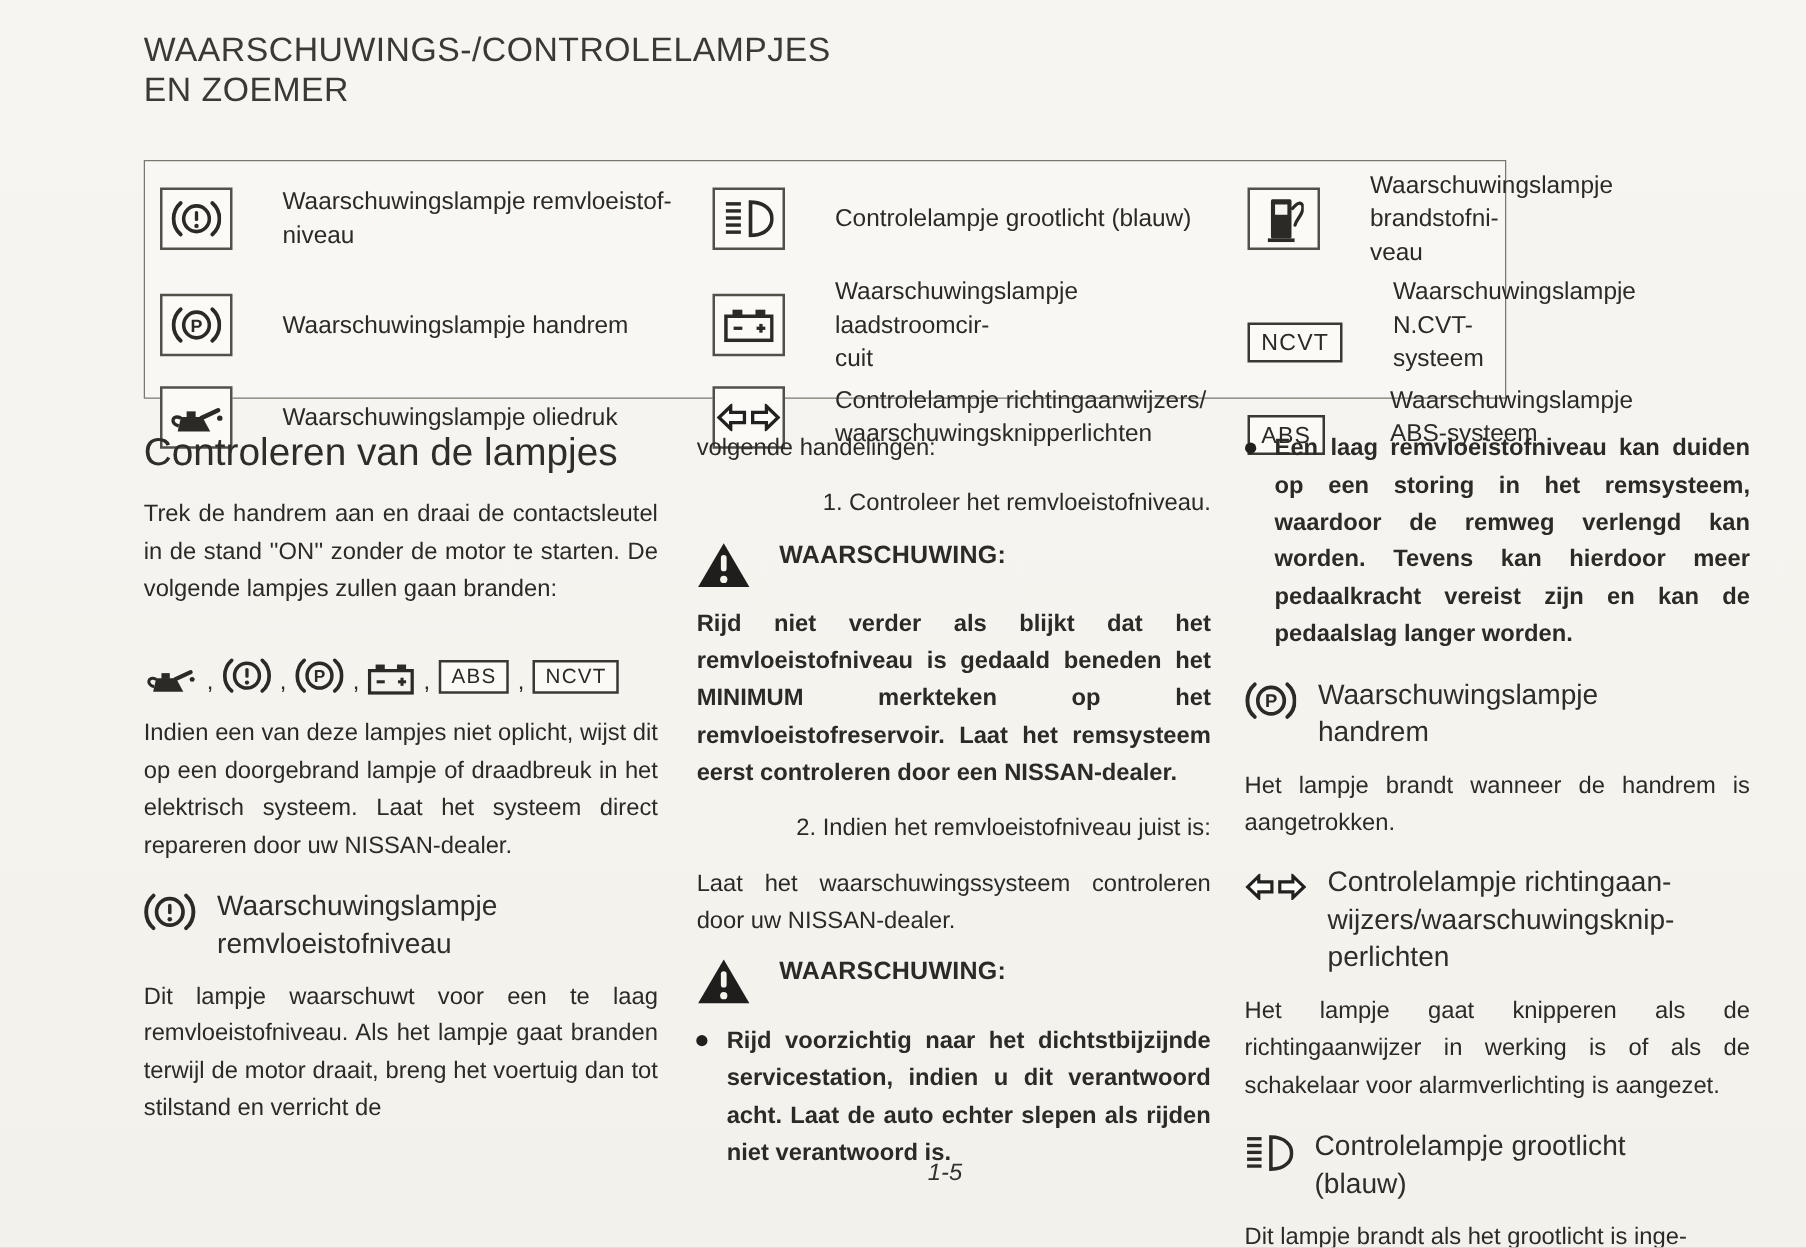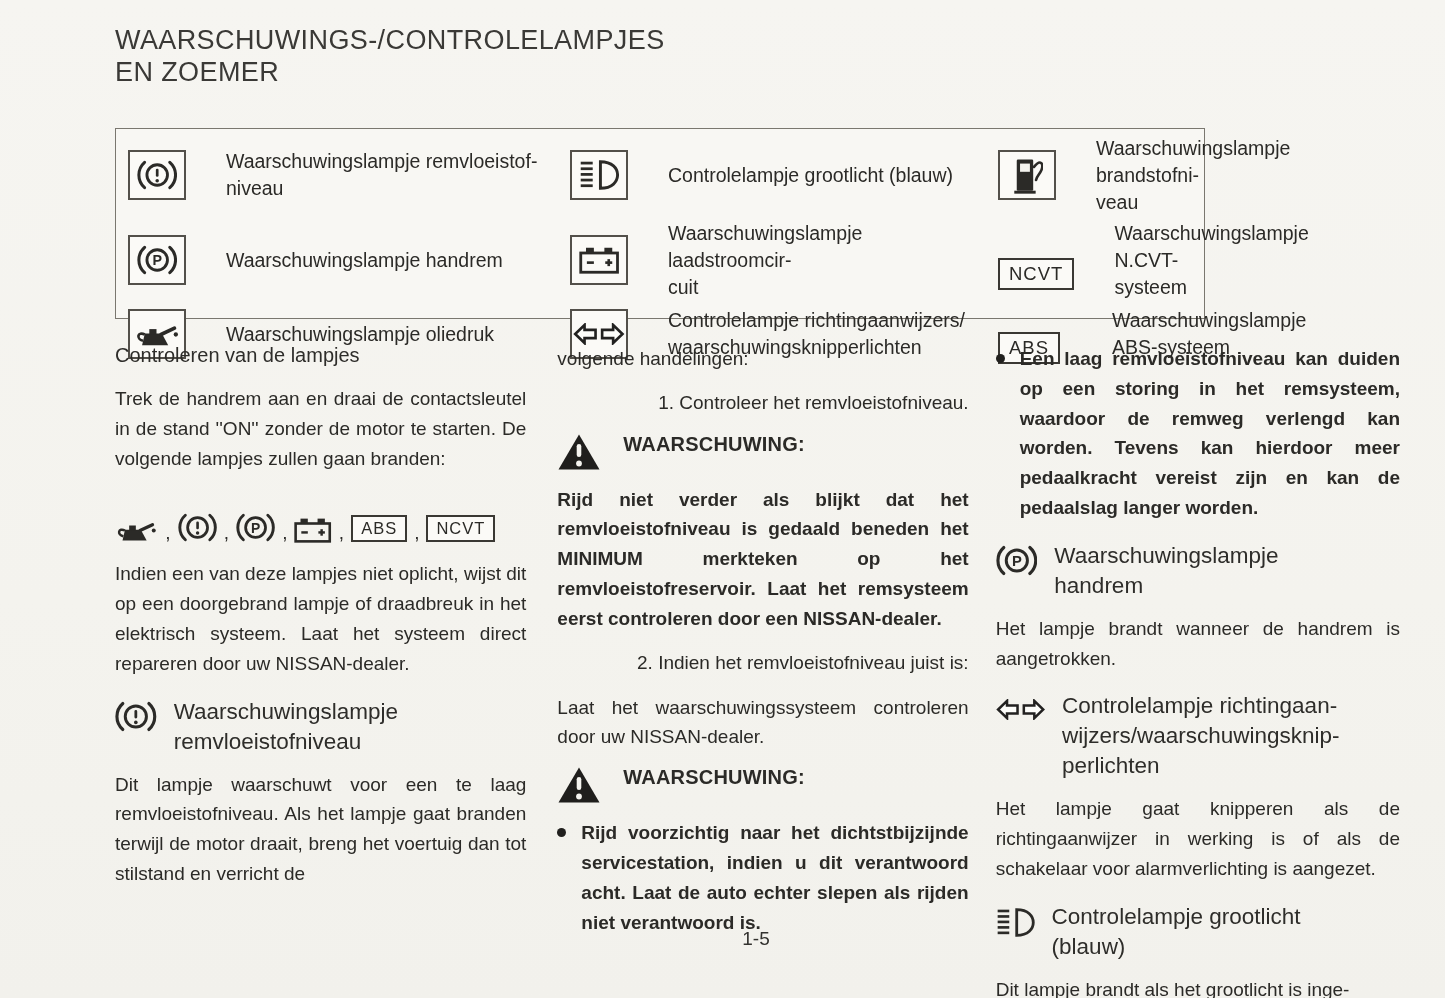--- a/index.html
+++ b/index.html
@@ -36,21 +36,21 @@
     display:inline-block;border:2px solid #3a3833;background:#fbfaf7;color:#2b2a27;
     font-size:18.5px;letter-spacing:1px;padding:3px 9px;line-height:1.15;white-space:nowrap;margin-top:28px;
   }
   .lbl{font-size:19.5px;line-height:1.38;white-space:pre-line;}
   
   .cols{position:absolute;left:115px;top:344px;width:1285px;display:flex;align-items:flex-start;}
   .col{box-sizing:border-box;}
   .col1{width:412px;}
   .col2{width:412px;margin-left:31px;}
   .col3{width:405px;margin-left:27px;}
-  h2{font-size:20px;font-weight:400;margin:0 0 17px;color:#2e2d2a;}
+  h2{font-size:31px;font-weight:400;margin:0 0 17px;color:#2e2d2a;}
   .col p{font-size:19px;line-height:1.57;text-align:justify;margin:0 0 14px;}
   .col p.step{text-align:right;margin:0 0 15px;}
   .bold{font-weight:700;}
   .inline-icons{display:flex;align-items:flex-end;gap:7px;margin:4px 0 16px;}
   .inline-icons svg{height:31px;width:auto;display:block;}
   .inline-icons .i-oil{height:25px;}
   .inline-icons .i-bat{height:26px;}
   .inline-icons .badge{font-size:16.5px;padding:2px 8px;margin-bottom:1px;}
   .comma{font-size:19px;line-height:1;padding-bottom:1px;}
   .sec{display:flex;gap:17px;align-items:flex-start;margin:18px 0 13px;}
@@ -60,21 +60,21 @@
   .sec .i-beam{height:29px;margin-top:3px;}
   h3{font-size:22.5px;font-weight:400;line-height:1.33;margin:0;white-space:pre-line;color:#2e2d2a;}
   .warn{display:flex;align-items:flex-start;gap:22px;margin:8px 0 14px;}
   .warn svg{height:38px;width:auto;display:block;}
   .wlabel{font-weight:700;font-size:20px;letter-spacing:.2px;}
   .bullet{display:flex;gap:15px;margin:0 0 14px;}
   .dot{flex:0 0 9px;width:9px;height:9px;border-radius:50%;background:#21201e;margin-top:10px;}
   .bullet p{margin:0;}
   .pageno{
     position:absolute;left:115px;top:928px;width:1282px;text-align:center;
-    font-size:19px;color:#33322f;
+    font-size:19px;color:#33322f;font-style:italic;
   }
 </style>
 </head>
 <body>
 
 <div class="page">
 
   <h1 class="title">WAARSCHUWINGS-/CONTROLELAMPJES
 EN ZOEMER</h1>
 

